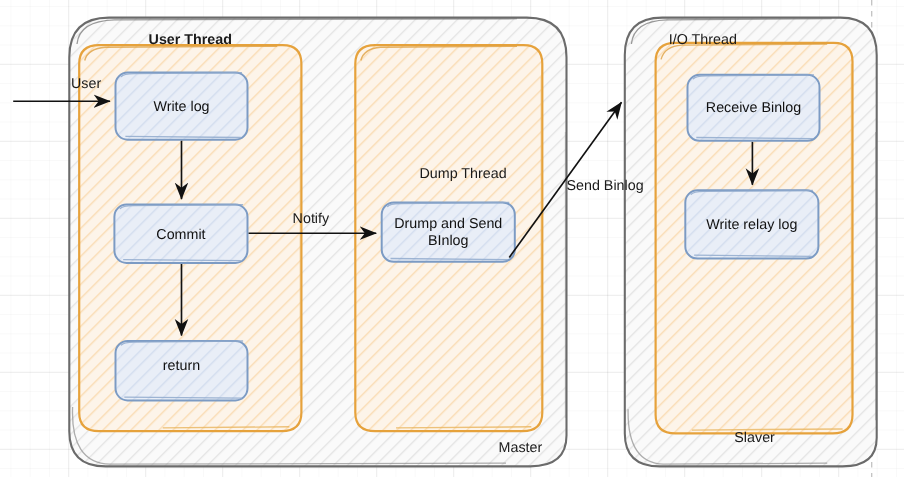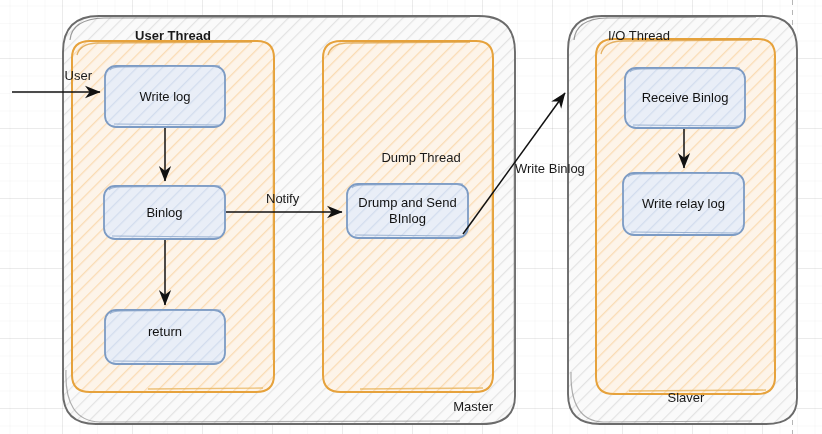--- a/index.html
+++ b/index.html
@@ -146,29 +146,29 @@
   <div class="lbl" style="left:323px;top:150px;width:196px;">Dump Thread</div>
 
   <div class="lbl" style="left:596px;top:28px;width:140px;text-align:left;padding-left:12px;">I/O Thread</div>
 
   <div class="lbl" style="left:323px;top:399px;width:170px;text-align:right;">Master</div>
 
   <div class="lbl" style="left:596px;top:390px;width:180px;">Slaver</div>
 
   <div class="nodetext" style="left:105px;top:66px;width:120px;height:61px;text-align:right;">Write log</div>
 
-  <div class="nodetext" style="left:104px;top:186px;width:121px;height:53px;">Binlog</div>
+  <div class="nodetext" style="left:104px;top:186px;width:121px;height:53px;">Commit</div>
 
   <div class="nodetext" style="left:105px;top:310px;width:120px;height:44px;">return</div>
 
   <div class="nodetext" style="left:625px;top:68px;width:120px;height:60px;">Receive Binlog</div>
 
   <div class="nodetext two" style="left:351px;top:184px;width:113px;height:54px;">Drump and Send BInlog</div>
 
   <div class="nodetext" style="left:623px;top:173px;width:121px;height:62px;">Write relay log</div>
 
   <div class="lbl" style="left:16px;top:68px;width:60px;text-align:right;margin-left:16px;">User</div>
 
   <div class="lbl" style="left:266px;top:191px;width:60px;text-align:left;">Notify</div>
 
-  <div class="lbl" style="left:515px;top:161px;width:100px;text-align:left;">Write Binlog</div>
+  <div class="lbl" style="left:515px;top:161px;width:100px;text-align:left;">Send Binlog</div>
 
 </div>
 
 </body></html>

